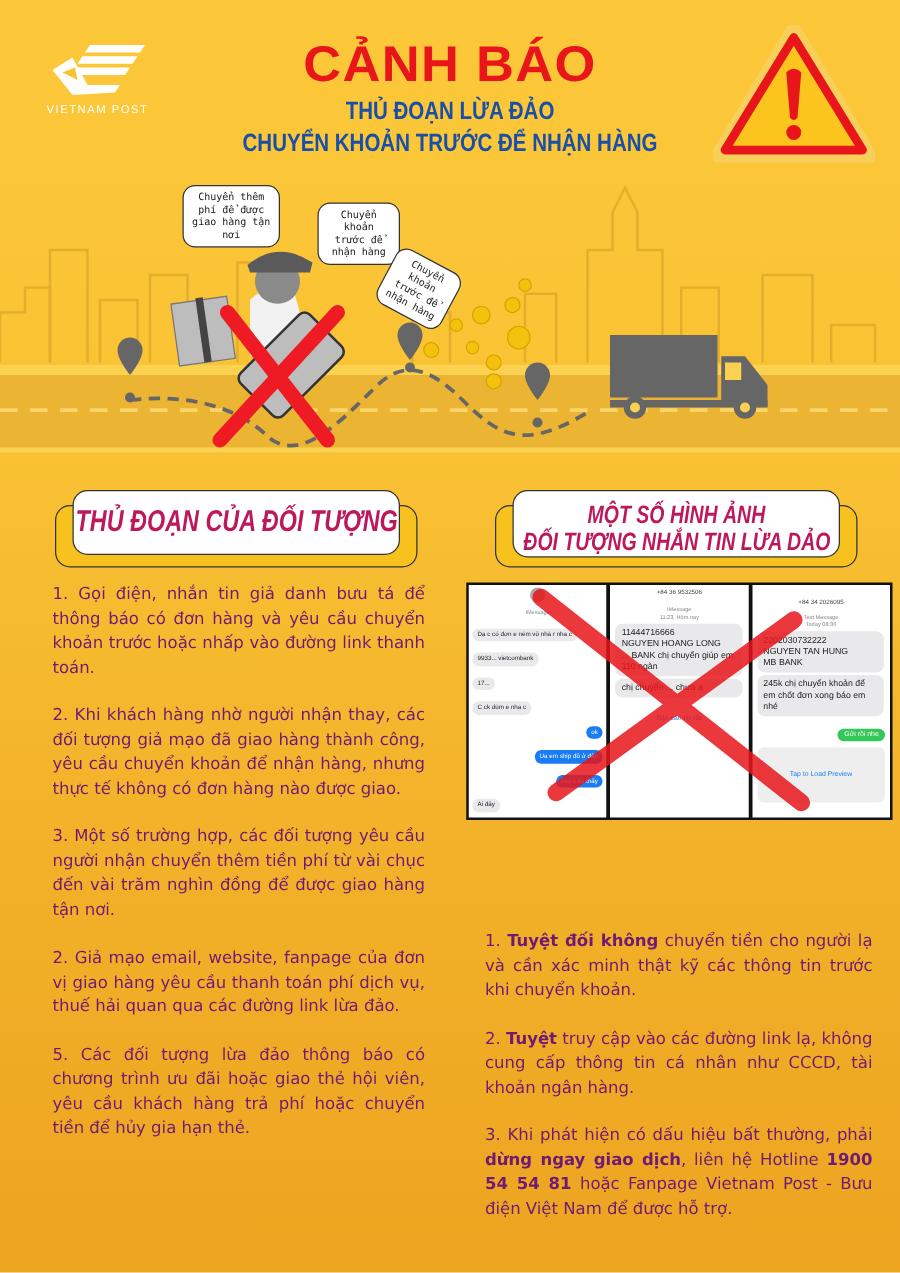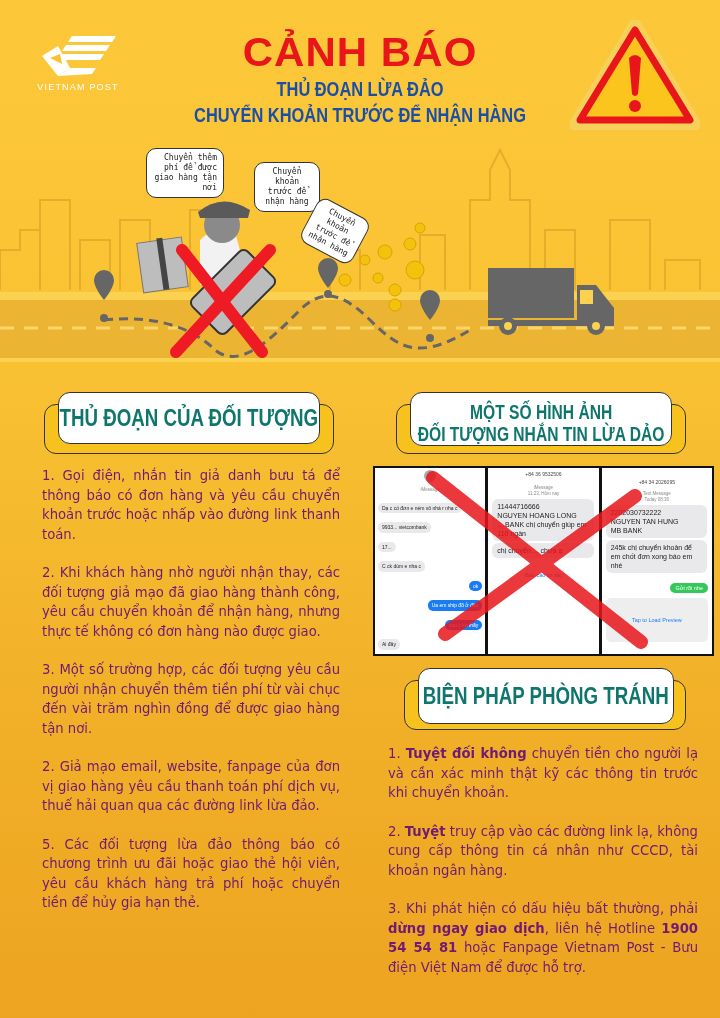--- a/index.html
+++ b/index.html
@@ -43,21 +43,21 @@
   }
 
   
   .sec-head { position: absolute; }
   .sec-back {
     position: absolute; background: #f8c21e; border: 1.5px solid #333; border-radius: 12px;
   }
   .sec-front {
     position: absolute; background: #fff; border: 1.5px solid #333; border-radius: 12px;
     display: flex; align-items: center; justify-content: center; flex-direction: column;
-    color: #0f766e; font-weight: 900; text-align: center;
+    color: #be185d; font-weight: 900; text-align: center; font-style: italic;
   }
   .sec-front span { display: block; transform: scaleX(0.78); white-space: nowrap; }
 
   
   .col-text {
     position: absolute; font-family: "DejaVu Sans", sans-serif; font-size: 13.2px;
     line-height: 19.5px; color: #701a75; text-align: justify;
   }
   .col-text p { margin-bottom: 19px; }
   .col-text b { font-weight: 700; }
@@ -172,21 +172,21 @@
         <path d="M198 72 Q222 52 250 70 L248 78 L200 78 Z" fill="#5a5a5a"></path>
         <rect x="194" y="128" width="78" height="48" rx="6" fill="#bdbdbd" stroke="#333" stroke-width="2" transform="rotate(-45 233 152)"></rect>
       </g>
 
       <g stroke="#ee1b24" stroke-width="12" stroke-linecap="round">
         <line x1="182" y1="110" x2="262" y2="212"></line>
         <line x1="270" y1="110" x2="176" y2="212"></line>
       </g>
     </svg>
 
-    <div class="bubble" style="left:146px;top:8px;width:78px;text-align:right;">Chuyển thêm phí để được giao hàng tận nơi</div>
+    <div class="bubble" style="left:146px;top:8px;width:78px;">Chuyển thêm phí để được giao hàng tận nơi</div>
     <div class="bubble" style="left:254px;top:22px;width:66px;">Chuyển khoản trước để nhận hàng</div>
     <div class="bubble" style="left:306px;top:66px;width:58px;transform:rotate(28deg);">Chuyển khoản trước để nhận hàng</div>
   </div>
 
   <div class="sec-head" style="left:44px;top:386px;width:294px;height:70px;">
     <div class="sec-back" style="left:0;top:18px;width:290px;height:50px;"></div>
     <div class="sec-front" style="left:14px;top:6px;width:262px;height:52px;font-size:24px;">
       <span>THỦ ĐOẠN CỦA ĐỐI TƯỢNG</span>
     </div>
   </div>
@@ -247,26 +247,20 @@
       <div style="margin:4px;background:#eee;border-radius:5px;height:44px;display:flex;align-items:center;justify-content:center;font-size:5.5px;color:#1a7cf5;">Tap to Load Preview</div>
     </div>
   </div>
   <svg class="xmark" viewBox="0 0 341 190">
     <g stroke="#e8161b" stroke-width="14" stroke-linecap="round" opacity="0.85">
       <line x1="60" y1="12" x2="268" y2="176"></line>
       <line x1="262" y1="30" x2="72" y2="168"></line>
     </g>
   </svg>
 
-  <div class="sec-head" style="left:404px;top:664px;width:286px;height:70px;">
-    <div class="sec-back" style="left:0;top:16px;width:282px;height:50px;"></div>
-    <div class="sec-front" style="left:14px;top:4px;width:256px;height:56px;font-size:24px;">
-      <span>BIỆN PHÁP PHÒNG TRÁNH</span>
-    </div>
-  </div>
 
   <div class="col-text" style="left:388px;top:744px;width:310px;">
     <p>
       <span>1. </span><b>Tuyệt đối không</b><span> chuyển tiền cho người lạ và cần xác minh thật kỹ các thông tin trước khi chuyển khoản.</span>
     </p>
     <p>
       <span>2. </span><b>Tuyệt</b><span> truy cập vào các đường link lạ, không cung cấp thông tin cá nhân như CCCD, tài khoản ngân hàng.</span>
     </p>
     <p>
       <span>3. </span><span>Khi phát hiện có dấu hiệu bất thường, phải </span><b>dừng ngay giao dịch</b><span>, liên hệ Hotline </span><b>1900 54 54 81</b><span> hoặc Fanpage Vietnam Post - Bưu điện Việt Nam để được hỗ trợ.</span>

